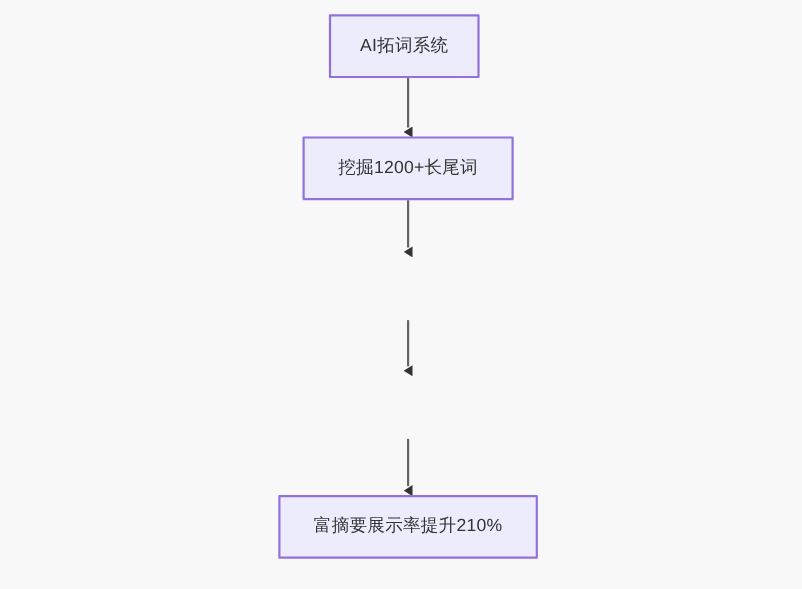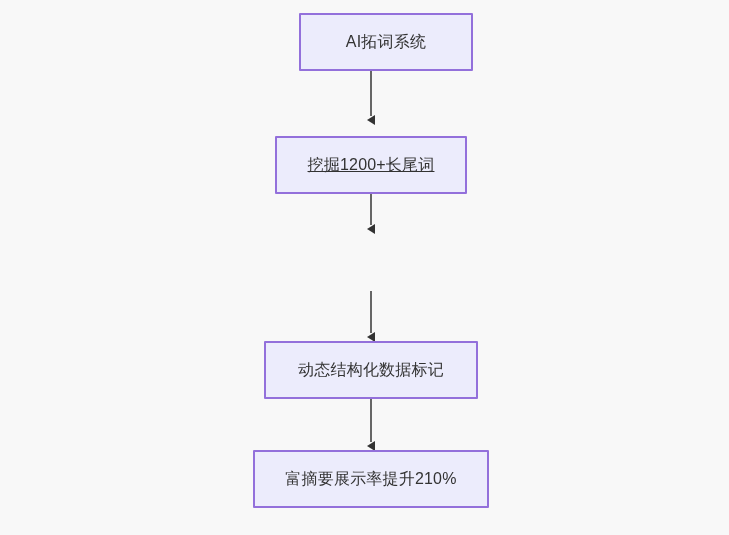--- a/index.html
+++ b/index.html
@@ -63,30 +63,27 @@
       <line class="edge-line" x1="371" y1="182" x2="371" y2="225" stroke="#666666" stroke-width="2" marker-end="url(#arrowhead)"></line>
     </g>
     <g>
       <line class="edge-line" x1="371" y1="291" x2="371" y2="333" stroke="#666666" stroke-width="2" marker-end="url(#arrowhead)"></line>
     </g>
     <g>
       <line class="edge-line" x1="371" y1="399" x2="371" y2="442" stroke="#666666" stroke-width="2" marker-end="url(#arrowhead)"></line>
     </g>
   </svg>
 
-  <div class="node" style="left:299px; top:13px; width:174px; height:58px;">
+  <div class="node" style="left:299px; top:13px; width:137px; height:58px;">
     <span class="node-label">AI拓词系统</span>
   </div>
 
-  <div class="node" style="left:275px; top:136px; width:192px; height:58px;text-decoration:underline;">
+  <div class="node" style="left:275px; top:124px; width:192px; height:58px;">
     <span class="node-label">挖掘1200+长尾词</span>
   </div>
 
 
-  <div class="node" style="left:264px; top:341px; width:214px; height:58px;">
-    <span class="node-label">动态结构化数据标记</span>
-  </div>
 
   <div class="node" style="left:253px; top:450px; width:236px; height:58px;">
     <span class="node-label">富摘要展示率提升210%</span>
   </div>
 
 </div>
 
 </body></html>

